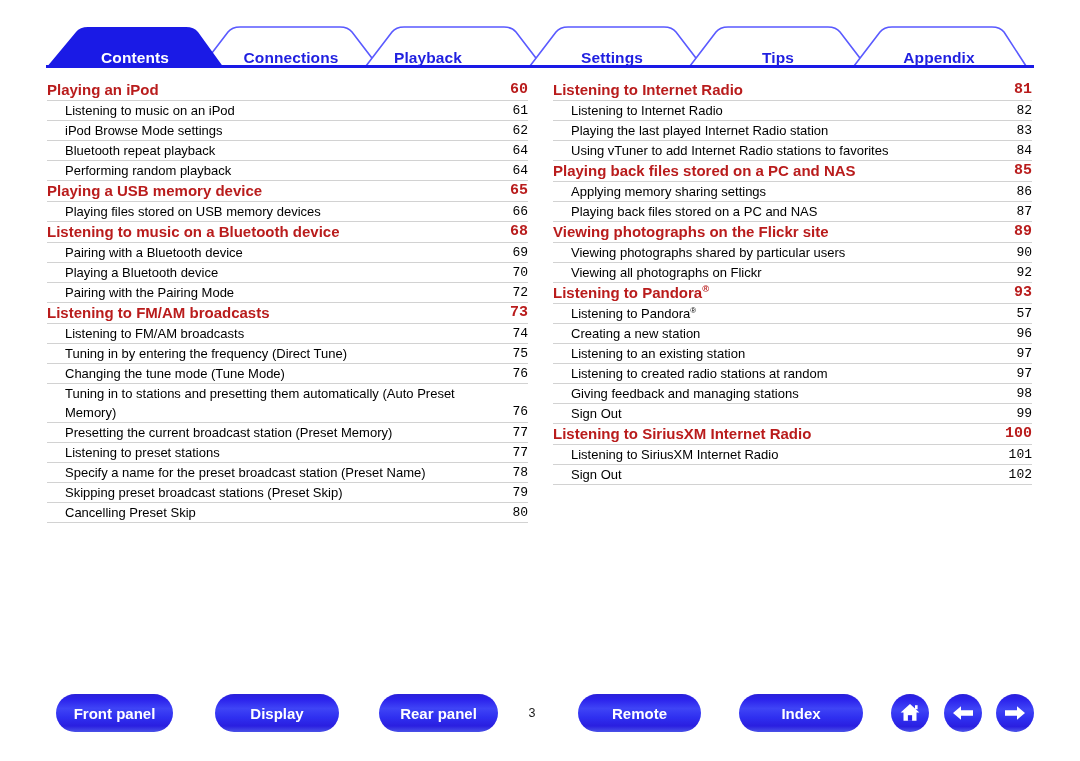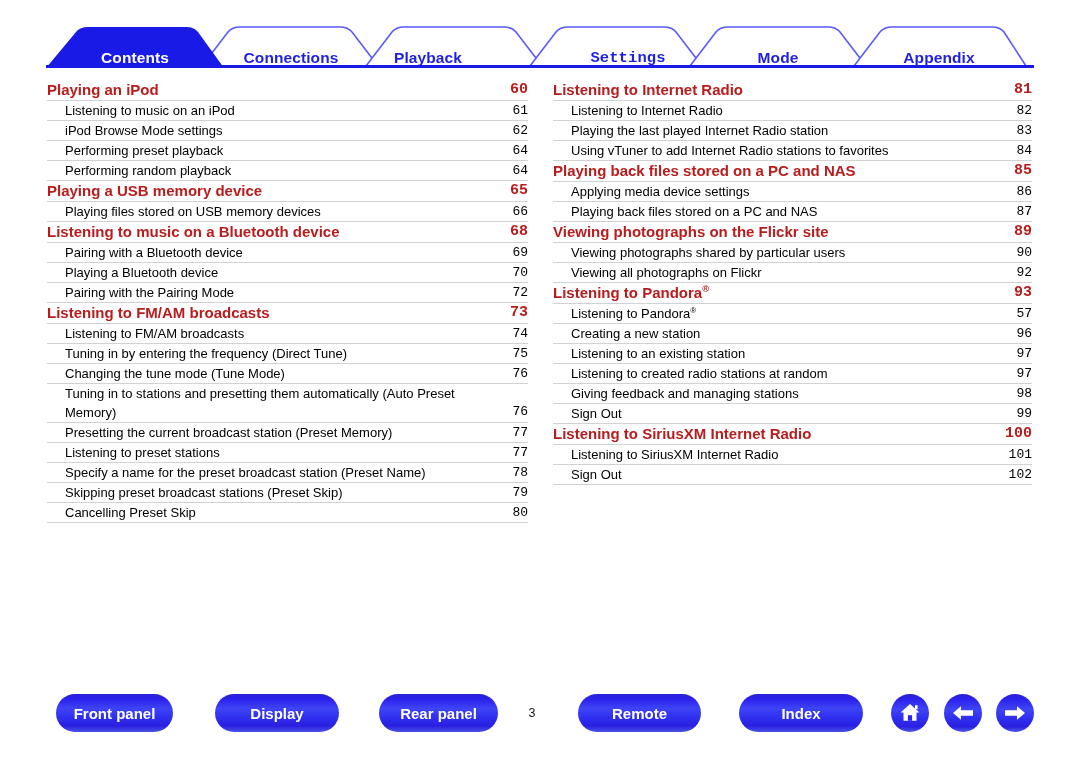--- a/index.html
+++ b/index.html
@@ -189,41 +189,41 @@
     <path d="M 854 44 L 880 10 Q 884 5 892 5 L 992 5 Q 1000 5 1004 10 L 1026 44 Z" fill="#ffffff" stroke="#5a5aff" stroke-width="1.6"></path>
 
     <rect x="46" y="43" width="988" height="4" fill="#1a1ae6"></rect>
 
     <path d="M 46 46 L 76 10 Q 80 5 88 5 L 186 5 Q 194 5 198 10 L 224 46 Z" fill="#1a1ae6"></path>
   </svg>
 
   <div class="tab-label active" style="left:135px;">Contents</div>
   <div class="tab-label" style="left:291px;">Connections</div>
   <div class="tab-label" style="left:428px;">Playback</div>
-  <div class="tab-label" style="left:628px;font-family:Liberation Mono, monospace;">Settings</div>
-  <div class="tab-label" style="left:778px;">Mode</div>
+  <div class="tab-label" style="left:612px;">Settings</div>
+  <div class="tab-label" style="left:778px;">Tips</div>
   <div class="tab-label" style="left:939px;">Appendix</div>
 </div>
 
 <div class="columns">
   <div class="col col-left" id="col-left">
       <div class="toc-row lvl1">
         <div class="title">Playing an iPod</div>
         <div class="page">60</div>
       </div>
       <div class="toc-row lvl2">
         <div class="title">Listening to music on an iPod</div>
         <div class="page">61</div>
       </div>
       <div class="toc-row lvl2">
         <div class="title">iPod Browse Mode settings</div>
         <div class="page">62</div>
       </div>
       <div class="toc-row lvl2">
-        <div class="title">Performing preset playback</div>
+        <div class="title">Bluetooth repeat playback</div>
         <div class="page">64</div>
       </div>
       <div class="toc-row lvl2">
         <div class="title">Performing random playback</div>
         <div class="page">64</div>
       </div>
       <div class="toc-row lvl1">
         <div class="title">Playing a USB memory device</div>
         <div class="page">65</div>
       </div>
@@ -303,21 +303,21 @@
       </div>
       <div class="toc-row lvl2">
         <div class="title">Using vTuner to add Internet Radio stations to favorites</div>
         <div class="page">84</div>
       </div>
       <div class="toc-row lvl1">
         <div class="title">Playing back files stored on a PC and NAS</div>
         <div class="page">85</div>
       </div>
       <div class="toc-row lvl2">
-        <div class="title">Applying media device settings</div>
+        <div class="title">Applying memory sharing settings</div>
         <div class="page">86</div>
       </div>
       <div class="toc-row lvl2">
         <div class="title">Playing back files stored on a PC and NAS</div>
         <div class="page">87</div>
       </div>
       <div class="toc-row lvl1">
         <div class="title">Viewing photographs on the Flickr site</div>
         <div class="page">89</div>
       </div>

